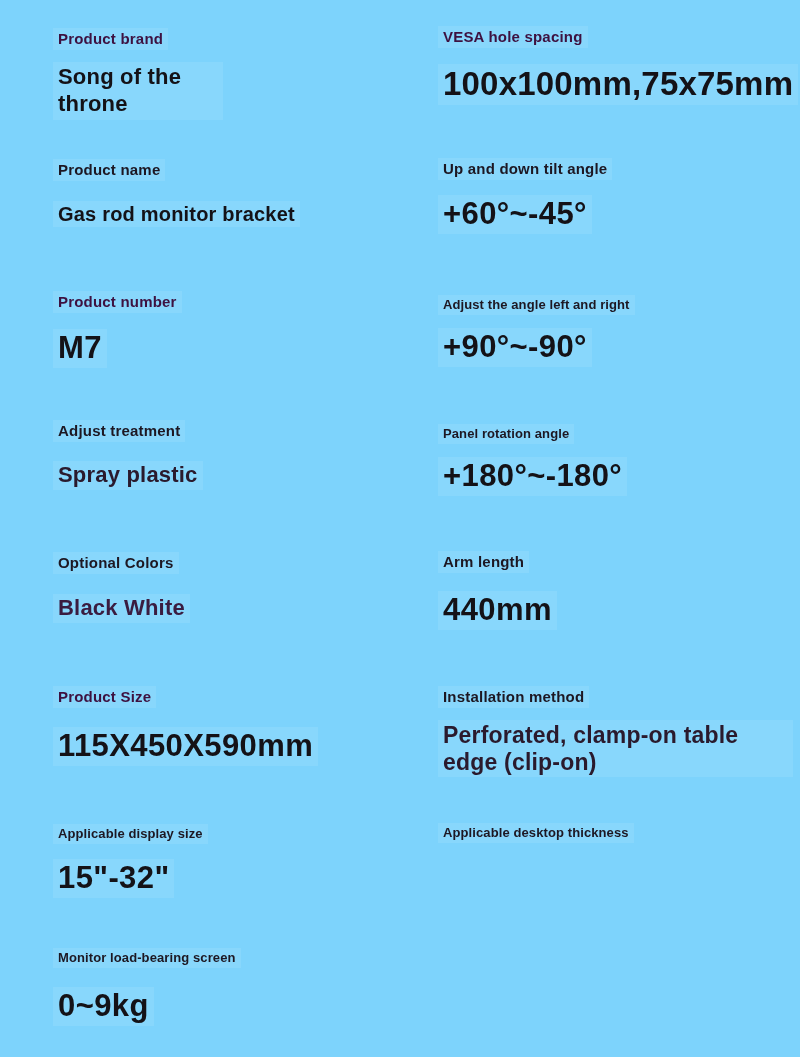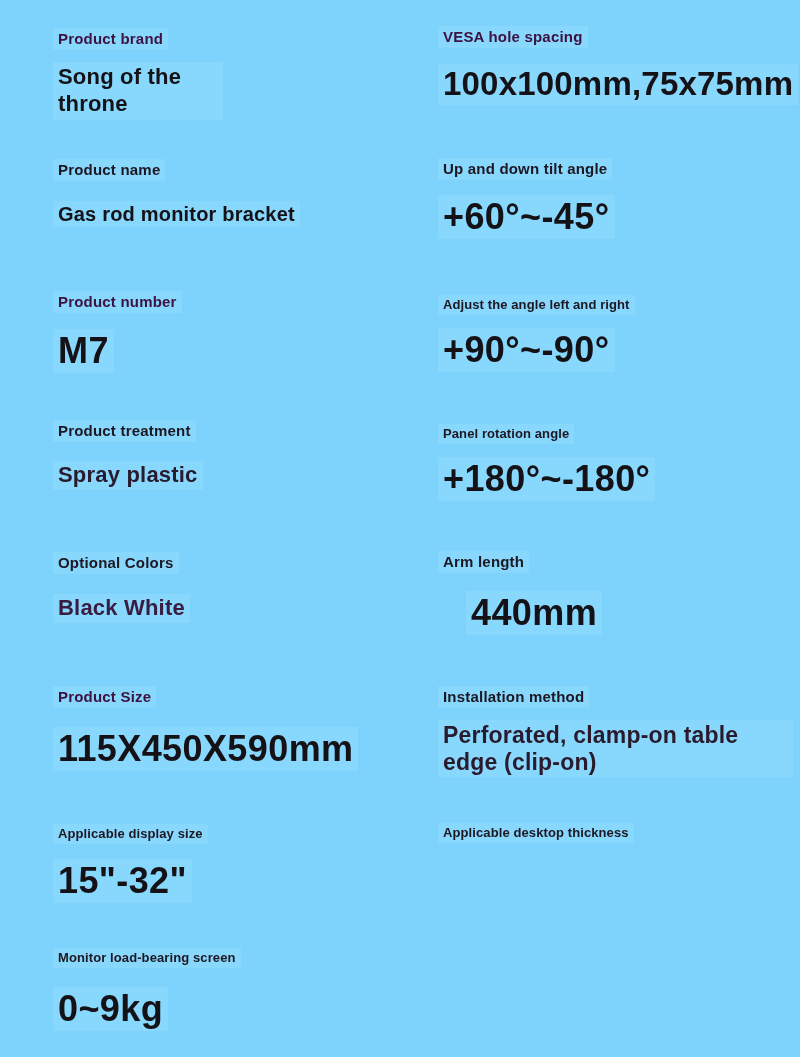--- a/index.html
+++ b/index.html
@@ -26,21 +26,21 @@
     display: inline-block;
     background: rgba(255,255,255,0.09);
     padding: 2px 5px;
     margin: -2px -5px;
     white-space: nowrap;
   }
   .label.purple { color: #3d1140; }
   .label.sm { font-size: 13px; letter-spacing: 0.1px; }
   .value {
     font-weight: bold;
-    font-size: 36px;
+    font-size: 31px;
     line-height: 1.12;
     color: #141217;
     letter-spacing: 0.4px;
     display: inline-block;
     background: rgba(255,255,255,0.09);
     padding: 2px 5px;
     margin: -2px -5px;
   }
   .value.xl { font-size: 33px; letter-spacing: 0.2px; white-space: nowrap; }
   .value.md { font-size: 22px; letter-spacing: 0.2px; }
@@ -71,21 +71,21 @@
   </div>
 
   <div class="spec-item" style="left:58px; top:293px;">
     <div class="label purple">Product number</div>
   </div>
   <div class="spec-item" style="left:58px; top:331px;">
     <div class="value">M7</div>
   </div>
 
   <div class="spec-item" style="left:58px; top:422px;">
-    <div class="label">Product treatment</div>
+    <div class="label">Adjust treatment</div>
   </div>
   <div class="spec-item" style="left:58px; top:463px;">
     <div class="value md tint">Spray plastic</div>
   </div>
 
   <div class="spec-item" style="left:58px; top:554px;">
     <div class="label">Optional Colors</div>
   </div>
   <div class="spec-item" style="left:58px; top:596px;">
     <div class="value md purple">Black White</div>
@@ -136,21 +136,21 @@
   <div class="spec-item" style="left:443px; top:424px;">
     <div class="label sm">Panel rotation angle</div>
   </div>
   <div class="spec-item" style="left:443px; top:459px;">
     <div class="value">+180°~-180°</div>
   </div>
 
   <div class="spec-item" style="left:443px; top:553px;">
     <div class="label">Arm length</div>
   </div>
-  <div class="spec-item" style="left:443px; top:593px;margin-left:28px;">
+  <div class="spec-item" style="left:443px; top:593px;">
     <div class="value">440mm</div>
   </div>
 
   <div class="spec-item" style="left:443px; top:688px;">
     <div class="label">Installation method</div>
   </div>
   <div class="spec-item" style="left:443px; top:722px;">
     <div class="value tint wrap-install">Perforated, clamp-on table edge (clip-on)</div>
   </div>
 

